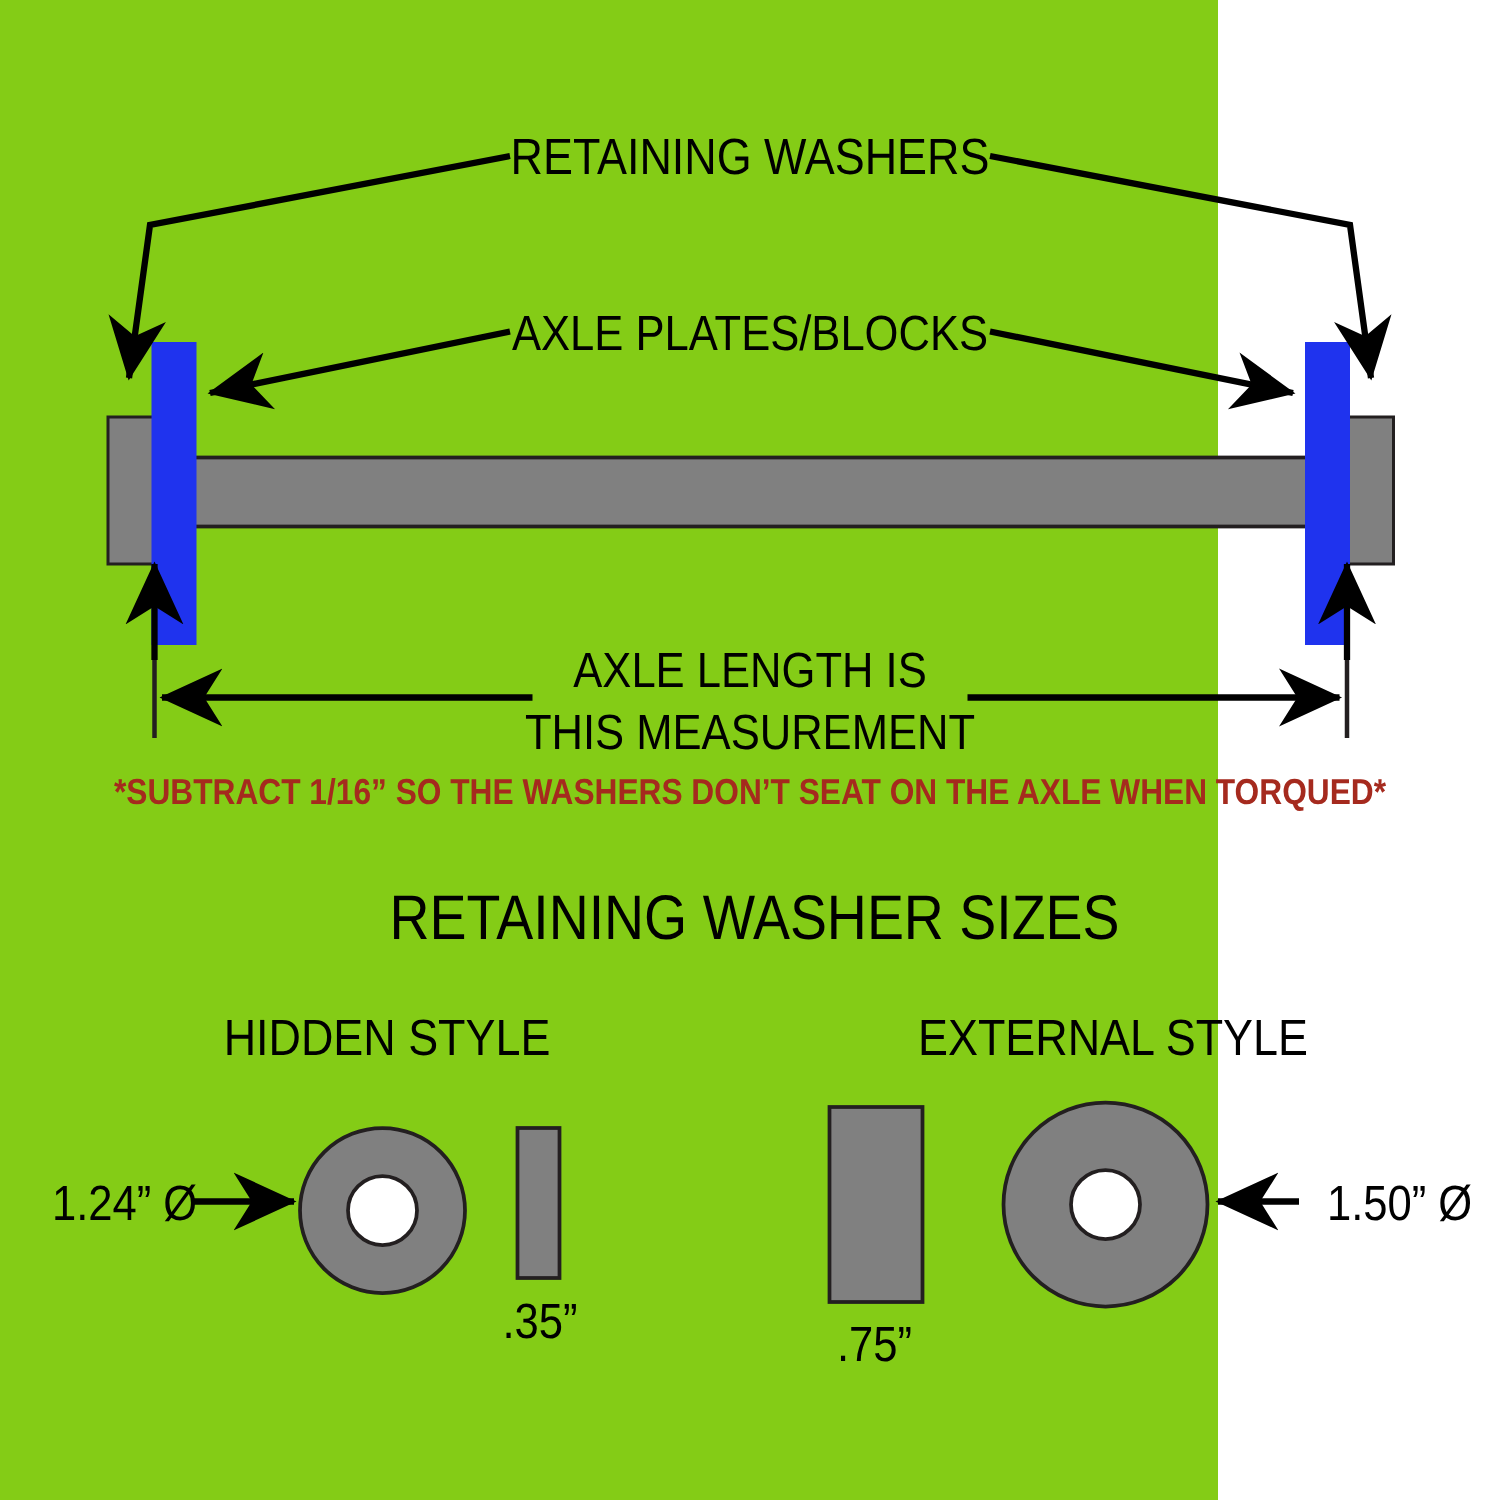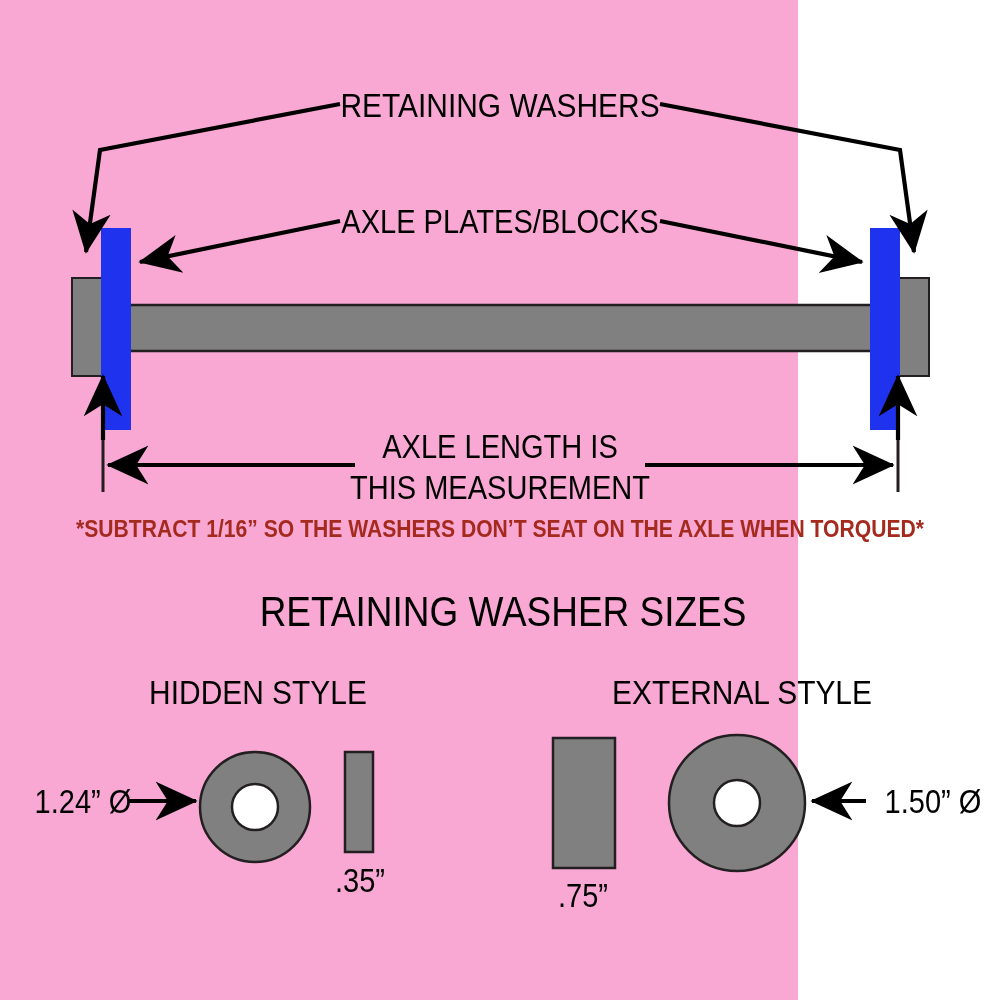--- a/index.html
+++ b/index.html
@@ -11,21 +11,22 @@
     width: 1000px;
     height: 1000px;
     font-family: "Liberation Sans", sans-serif;
     color: #000000;
     overflow: hidden;
   }
   #stage {
     position: relative;
     width: 798px;
     height: 1000px;
-    background: #f9a8d4;
+    background: #84cc16;
+    padding-left: 14px;
   }
   svg.layer {
     position: absolute;
     left: 0;
     top: 0;
     width: 1000px;
     height: 1000px;
   }
   .txt {
     position: absolute;

